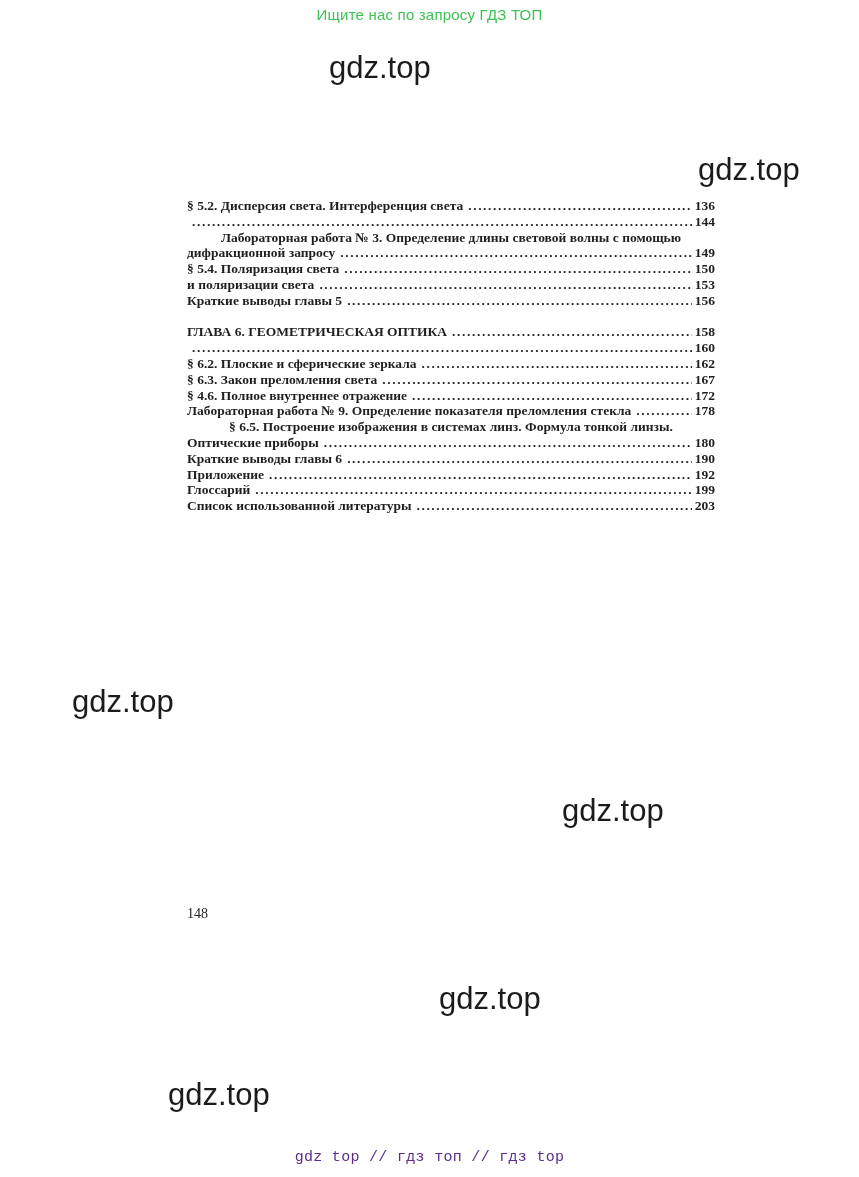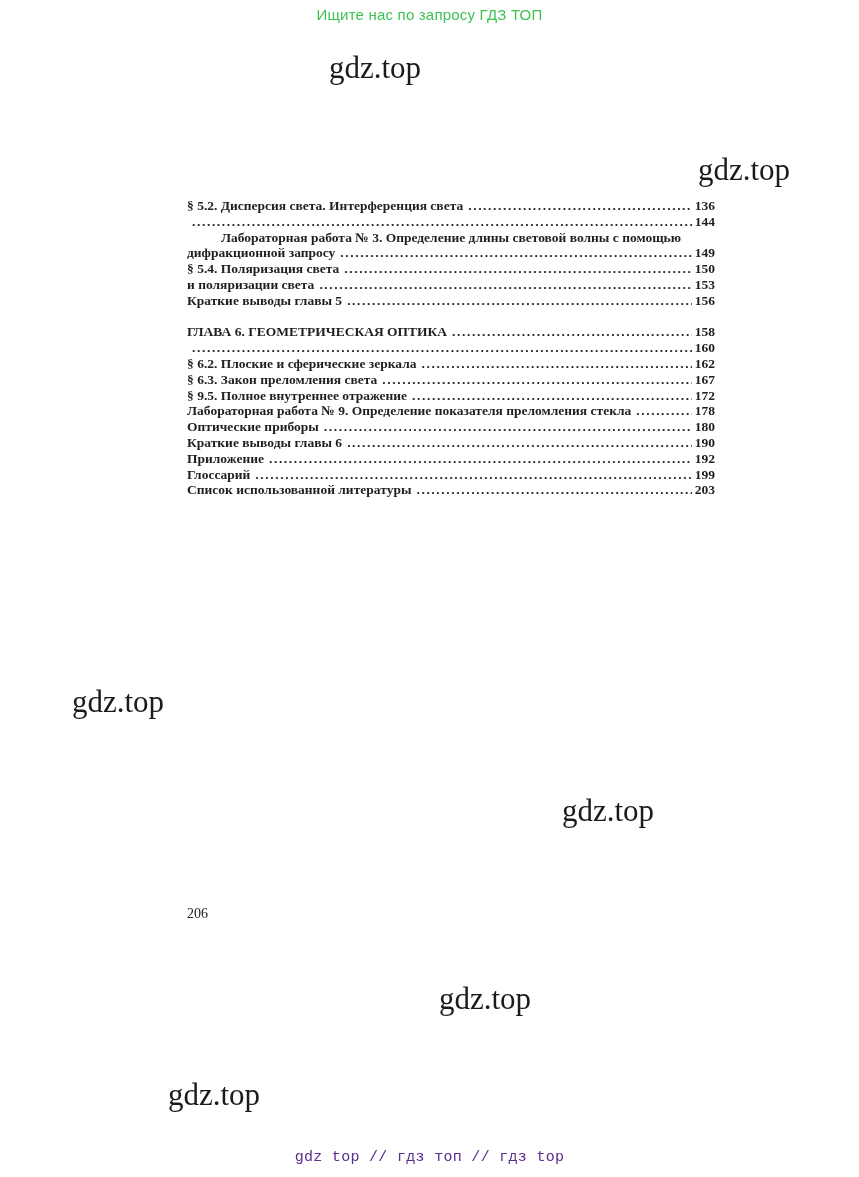--- a/index.html
+++ b/index.html
@@ -21,21 +21,21 @@
     text-align: center;
     font-family: "Liberation Sans", sans-serif;
     font-size: 15px;
     color: #3ec253;
     letter-spacing: 0.2px;
   }
 
   
   .watermark {
     position: absolute;
-    font-family: Liberation Serif, serif;
+    font-family: Liberation Sans, sans-serif;
     font-size: 31px;
     line-height: 1;
     color: #1b1b1b;
     white-space: nowrap;
   }
   .wm-1 { left: 329px; top: 52px;  }
   .wm-2 { left: 698px; top: 154px; }
   .wm-3 { left: 72px;  top: 686px; }
   .wm-4 { left: 562px; top: 795px; }
   .wm-5 { left: 439px; top: 983px; }
@@ -157,30 +157,34 @@
     <span class="toc-text">§ 6.2. Плоские и сферические зеркала</span>
     <span class="toc-dots">........................................................................................................................................................................................................</span>
     <span class="toc-page">162</span>
   </div>
       <div class="toc-row">
     <span class="toc-text">§ 6.3. Закон преломления света</span>
     <span class="toc-dots">........................................................................................................................................................................................................</span>
     <span class="toc-page">167</span>
   </div>
       <div class="toc-row">
-    <span class="toc-text">§ 9.5. Полное внутреннее отражение</span>
+    <span class="toc-text">§ 4.6. Полное внутреннее отражение</span>
     <span class="toc-dots">........................................................................................................................................................................................................</span>
     <span class="toc-page">172</span>
   </div>
       <div class="toc-row">
     <span class="toc-text">Лабораторная работа № 9. Определение показателя преломления стекла</span>
     <span class="toc-dots">........................................................................................................................................................................................................</span>
     <span class="toc-page">178</span>
   </div>
       <div class="toc-row">
+    <span class="toc-text">§ 6.5. Построение изображения в системах линз. Формула тонкой линзы.</span>
+
+  </div>
+      <div class="toc-row">
     <span class="toc-text">Оптические приборы</span>
     <span class="toc-dots">........................................................................................................................................................................................................</span>
     <span class="toc-page">180</span>
   </div>
       <div class="toc-row">
     <span class="toc-text">Краткие выводы главы 6</span>
     <span class="toc-dots">........................................................................................................................................................................................................</span>
     <span class="toc-page">190</span>
   </div>
       <div class="toc-row">
@@ -193,17 +197,17 @@
     <span class="toc-dots">........................................................................................................................................................................................................</span>
     <span class="toc-page">199</span>
   </div>
       <div class="toc-row">
     <span class="toc-text">Список использованной литературы</span>
     <span class="toc-dots">........................................................................................................................................................................................................</span>
     <span class="toc-page">203</span>
   </div>
     </div>
 
-  <div class="page-number">206</div>
+  <div class="page-number">148</div>
 
   <div class="promo-footer">gdz top  //  гдз топ  //  гдз top</div>
 
 </div>
 
 </body></html>

